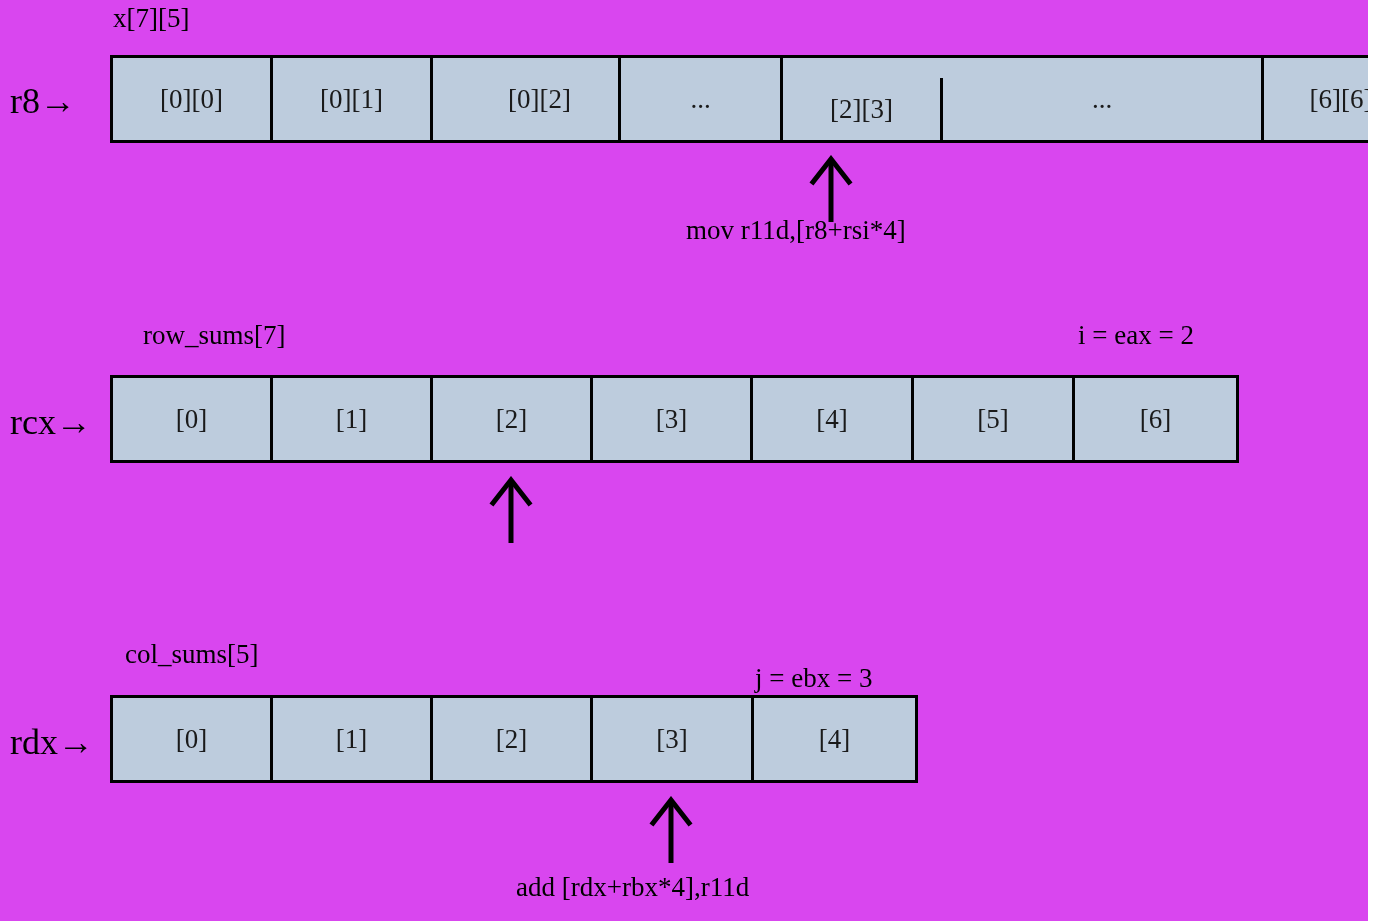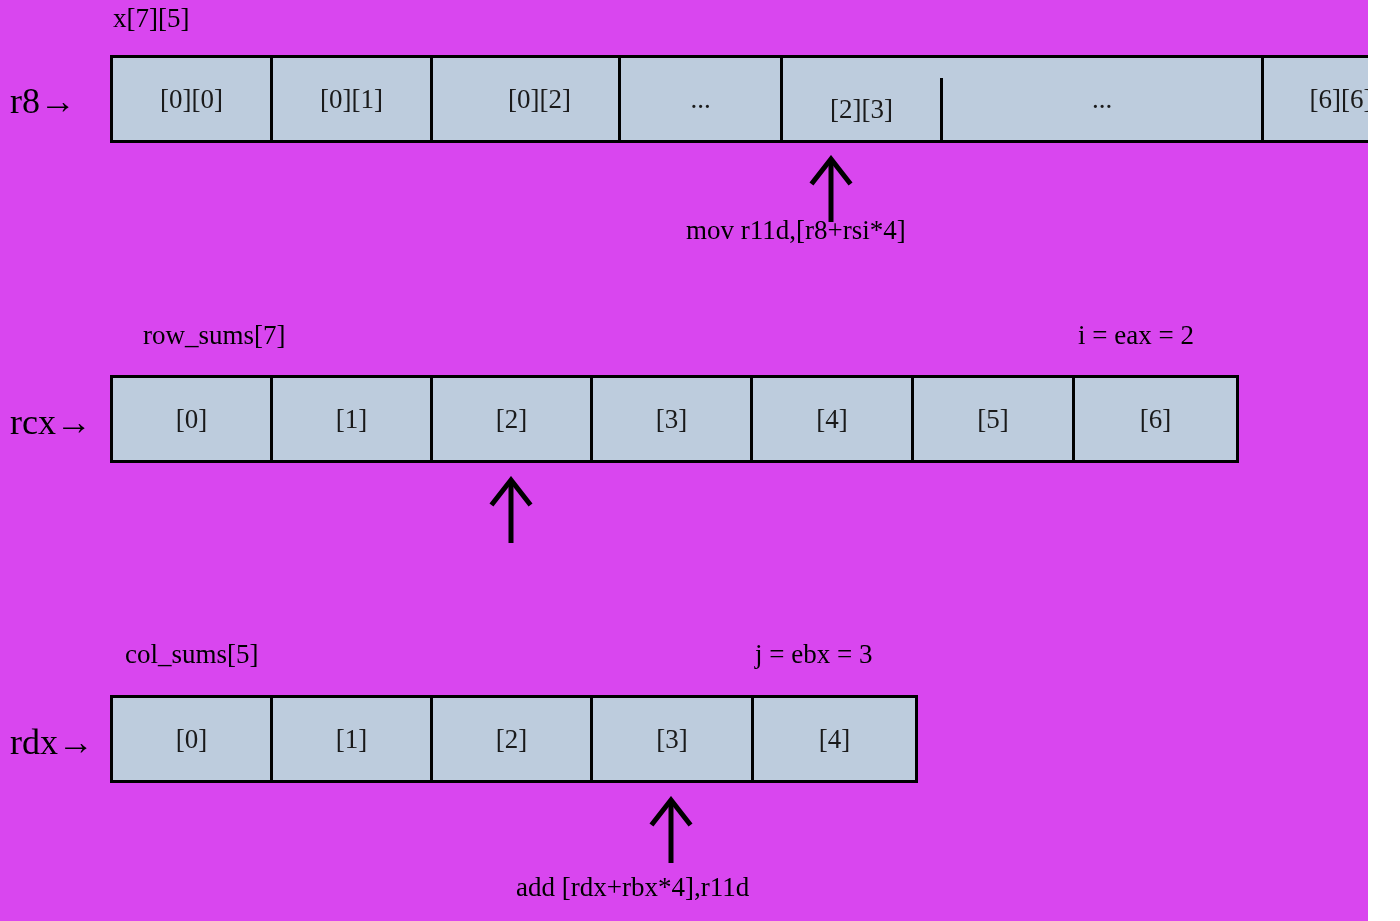--- a/index.html
+++ b/index.html
@@ -118,21 +118,21 @@
 
   <div class="abs" style="left:488px; top:476px;">
     <svg class="up-arrow" width="46" height="68" viewBox="0 0 46 68" aria-hidden="true">
       <line x1="23" y1="67" x2="23" y2="7" stroke="#000" stroke-width="5"></line>
       <polyline points="5,27 23,4 41,27" fill="none" stroke="#000" stroke-width="5" stroke-linecap="square"></polyline>
     </svg>
   </div>
 
   <div class="abs array-name" style="left:125px; top:641px;">col_sums[5]</div>
 
-  <div class="abs annotation" style="left:755px; top:641px;">j = ebx = 3</div>
+  <div class="abs annotation" style="left:755px; top:665px;">j = ebx = 3</div>
 
   <div class="abs reg-label" style="left:10px; top:724px;">rdx→</div>
 
   <div class="abs array-row" id="row-col_sums" style="left:110px; top:695px; height:88px;">
       <div class="cell" style="width: 160px;">[0]</div>
       <div class="cell" style="width: 160px;">[1]</div>
       <div class="cell" style="width: 160px;">[2]</div>
       <div class="cell" style="width: 161px;">[3]</div>
       <div class="cell last" style="width: 161px;">[4]</div>
     </div>

